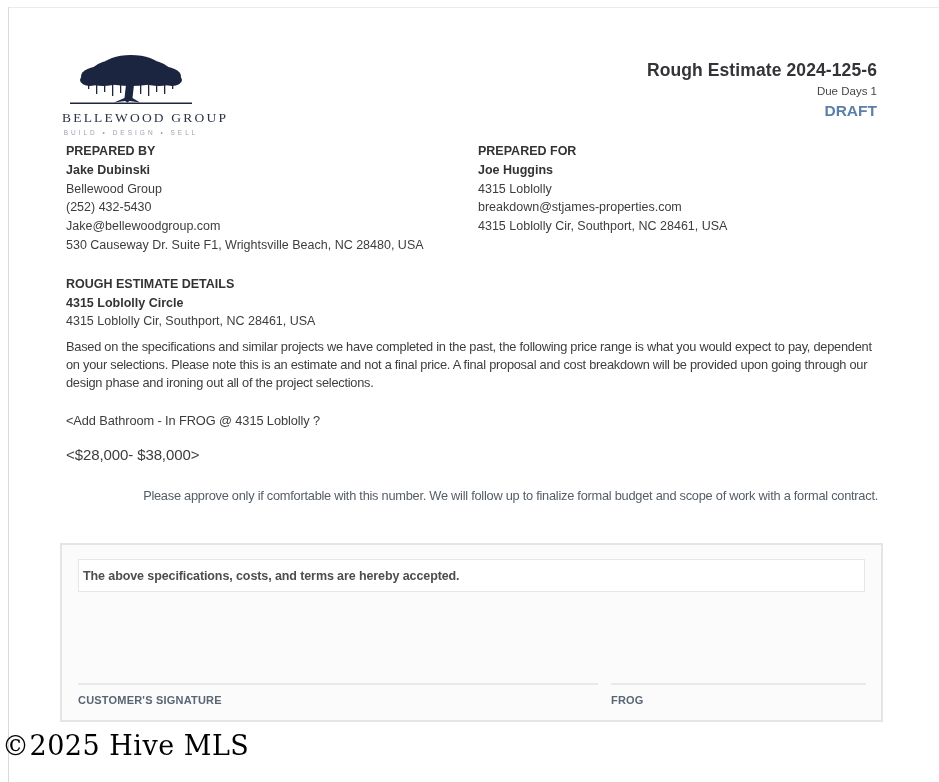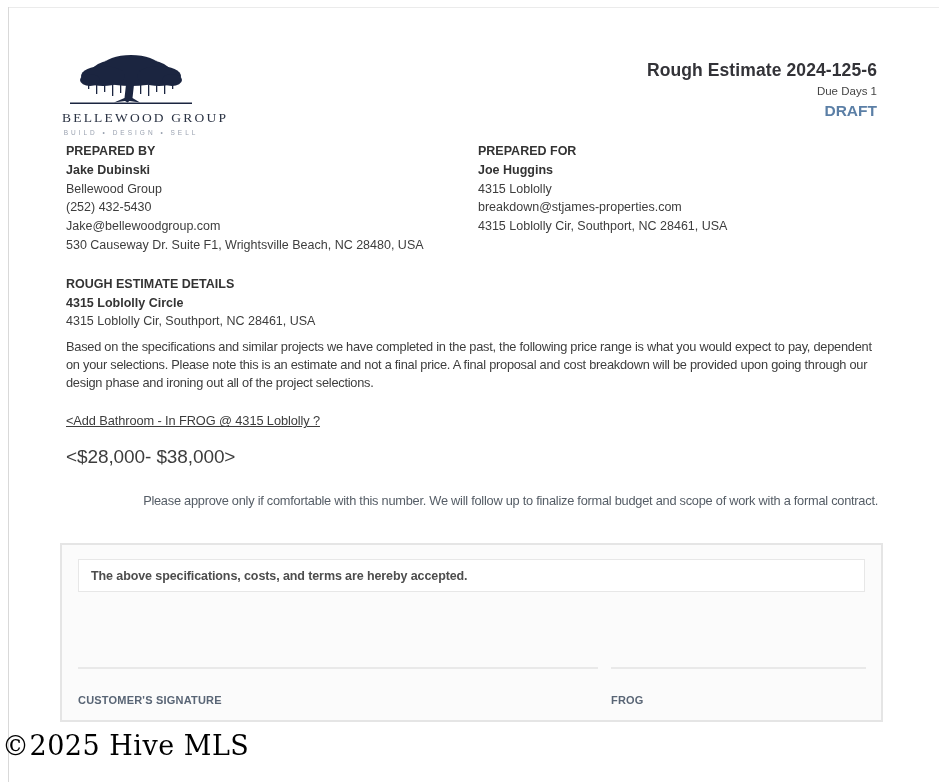--- a/index.html
+++ b/index.html
@@ -56,46 +56,46 @@
   .party .heading, .party .name { font-weight: bold; color: #333; }
 
   
   .details { position: absolute; left: 66px; top: 275px; width: 812px; }
   .details .heading, .details .property { font-weight: bold; color: #333; }
   .details .line { font-size: 12.5px; line-height: 18.6px; }
   .intro {
     margin-top: 7px; font-size: 12.8px; line-height: 18.2px;
     letter-spacing: -0.25px; color: #3d3d3d;
   }
-  .scope { margin-top: 21px; font-size: 12.8px; letter-spacing: -0.1px; text-decoration: underline; }
-  .price { margin-top: 18px; font-size: 19px; letter-spacing: -0.1px; }
+  .scope { margin-top: 21px; font-size: 12.8px; letter-spacing: -0.1px; }
+  .price { margin-top: 18px; font-size: 15px; letter-spacing: -0.1px; }
   .approval {
     margin-top: 24px; font-size: 12.8px; line-height: 18.2px;
     letter-spacing: -0.25px; color: #555d66; text-align: right;
   }
 
   
   .accept-box {
     position: absolute; left: 60px; top: 543px;
     width: 823px; height: 179px;
     background: #fbfbfb; border: 2px solid #e5e5e5;
   }
   .accept-statement {
     position: absolute; left: 16px; right: 16px; top: 14px;
     height: 33px; background: #ffffff; border: 1px solid #e7e7e7;
-    display: flex; align-items: center; padding-left: 12px;
+    display: flex; align-items: center; padding-left: 4px;
     font-size: 12.5px; font-weight: bold; color: #4d4d4d;
     letter-spacing: -0.1px;
   }
   .sig-row {
     position: absolute; left: 16px; right: 15px; bottom: 14px;
     display: flex; gap: 13px;
   }
   .sig-col {
-    border-top: 2px solid #e9e9e9; padding-top: 25px;
+    border-top: 2px solid #e9e9e9; padding-top: 9px;
     font-size: 11px; font-weight: bold; color: #596575;
     letter-spacing: 0.2px;
   }
   .sig-col.signature { flex: 0 0 520px; }
   .sig-col.date { flex: 1; }
 
   
   .watermark {
     position: absolute; left: 2px; top: 730px;
     font-family: "DejaVu Serif", serif;

